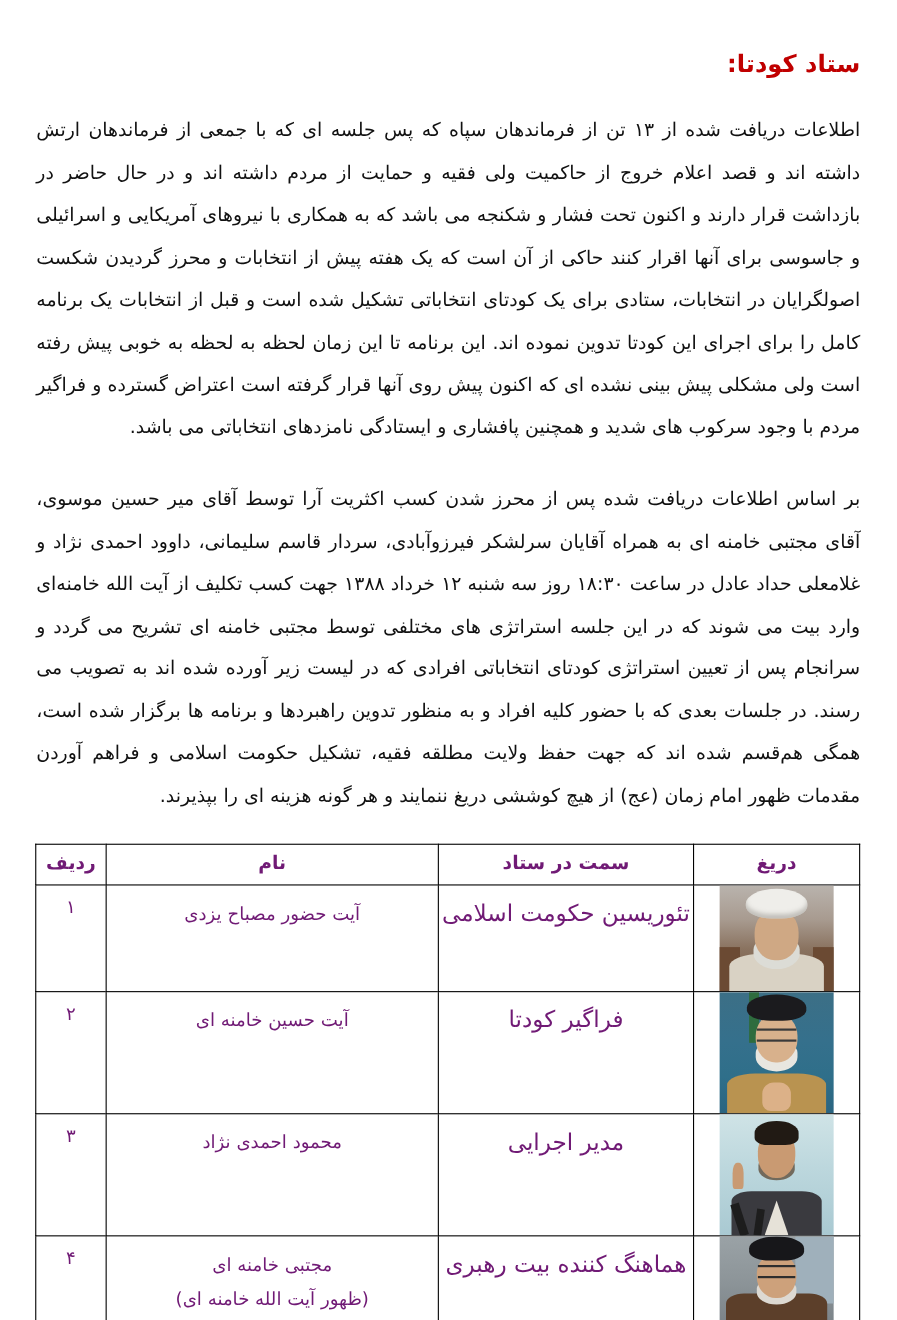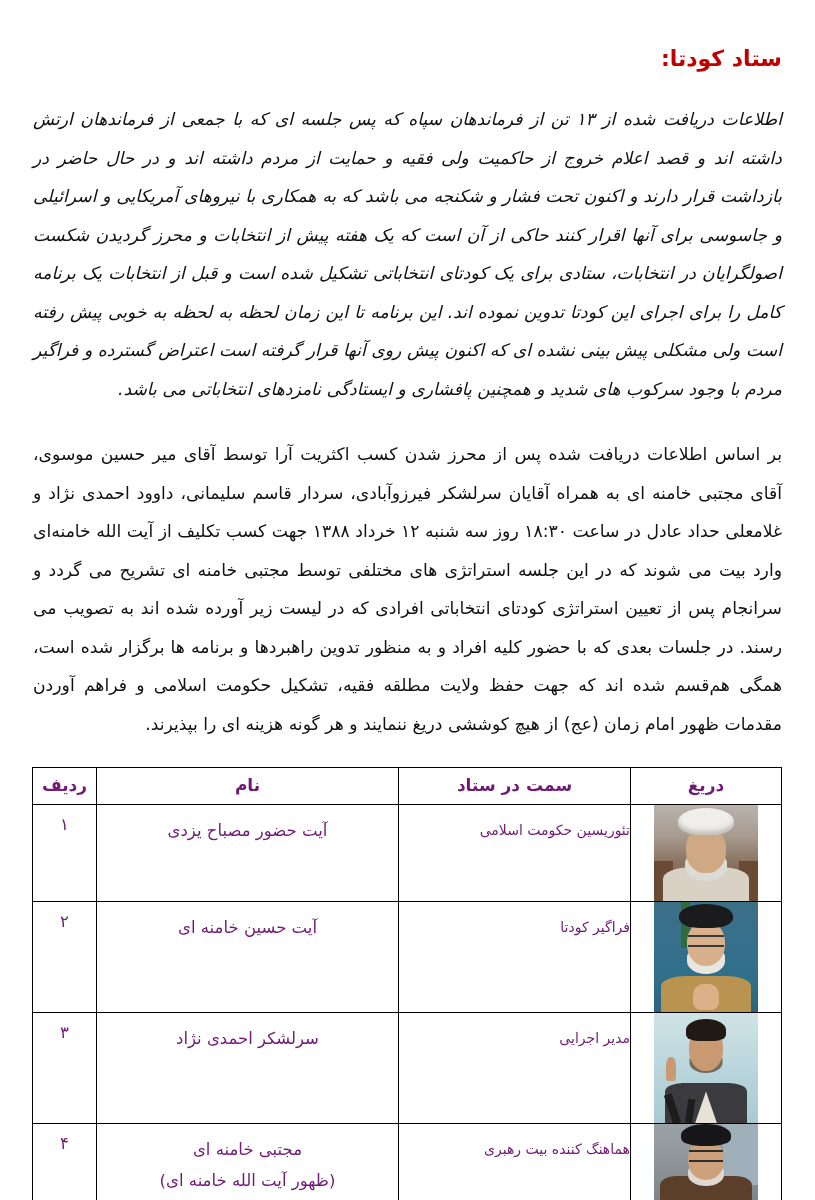--- a/index.html
+++ b/index.html
@@ -47,21 +47,21 @@
   .para {
     direction: rtl;
     text-align: justify;
     text-align-last: right;
     color: #111111;
     font-size: 17.2px;
     line-height: 38.5px;
     margin: 0;
     font-weight: normal;
   }
-  .para.first { margin-top: 28px; font-style: italic; }
+  .para.first { margin-top: 28px; }
   .para.second { margin-top: 27px; }
 
   
   .tbl-wrap {
     margin-top: 24px;
   }
   table.people {
     border-collapse: collapse;
     width: 749px;
     table-layout: fixed;
@@ -93,21 +93,22 @@
     font-size: 16.5px;
     padding-top: 10px;
   }
   table.people td.c-name {
     text-align: center;
     font-size: 16.5px;
     padding-top: 10px;
     line-height: 31px;
   }
   table.people td.c-pos {
-    font-size: 14px;
+    text-align: center;
+    font-size: 21px;
     padding-top: 10px;
     line-height: 31px;
   }
   table.people td.c-img {
     text-align: center;
     padding: 0;
     height: 96px;
   }
   tr.r1 td { height: 77px; }
   tr.r2 td { height: 100px; }
@@ -413,21 +414,21 @@
                 <span class="shirt"></span>
                 <span class="beard"></span>
                 <span class="face"></span>
                 <span class="hair"></span>
                 <span class="finger"></span>
                 <span class="mic"></span>
                 <span class="mic2"></span>
               </span>
             </td>
             <td class="c-pos">مدیر اجرایی</td>
-            <td class="c-name">سرلشکر احمدی نژاد</td>
+            <td class="c-name">محمود احمدی نژاد</td>
             <td class="c-row">۳</td>
           </tr>
 
           <tr class="r4">
             <td class="c-img">
               <span class="portrait p4">
                 <span class="bg"></span>
                 <span class="wall"></span>
                 <span class="shirt"></span>
                 <span class="robe"></span>

